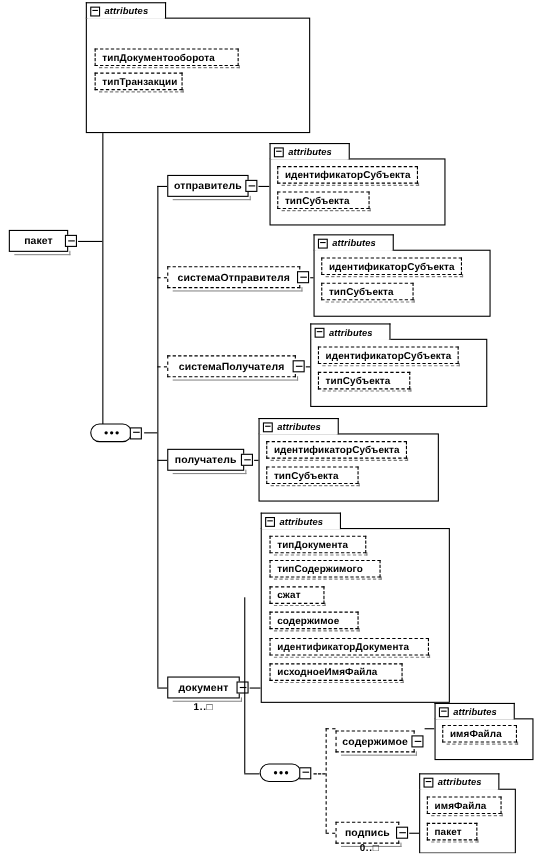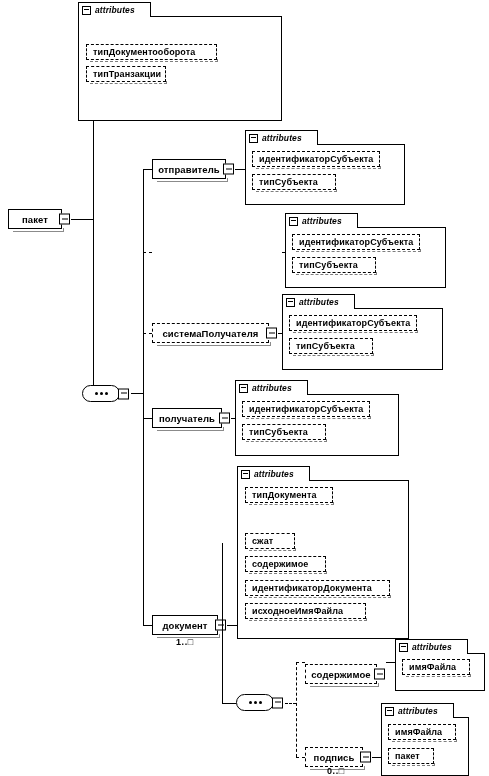--- a/index.html
+++ b/index.html
@@ -231,20 +231,24 @@
   </div>
   <div class="attrbox" style="left:245px; top:144px; width:160px; height:61px;"></div>
   <div class="tabmask" style="left:247px; top:143px; width:69px;"></div>
   <div class="attr" style="left:252px; top:151px; width:128px;">
     <span>идентификаторСубъекта</span>
   </div>
   <div class="attr" style="left:252px; top:174px; width:84px;">
     <span>типСубъекта</span>
   </div>
 
+  <div class="node opt" style="left:152px; top:242px; width:121px;">
+    <span>системаОтправителя</span>
+    <span class="handle"></span>
+  </div>
   <div class="line-h" style="left:282px; top:252px; width:10px;"></div>
 
   <div class="attrtab" style="left:285px; top:213px; width:73px;">
     <span class="minus"></span>
     <span>attributes</span>
   </div>
   <div class="attrbox" style="left:285px; top:227px; width:161px; height:61px;"></div>
   <div class="tabmask" style="left:287px; top:226px; width:69px;"></div>
   <div class="attr" style="left:292px; top:234px; width:128px;">
     <span>идентификаторСубъекта</span>
@@ -302,20 +306,23 @@
 
   <div class="attrtab" style="left:237px; top:466px; width:73px;">
     <span class="minus"></span>
     <span>attributes</span>
   </div>
   <div class="attrbox" style="left:237px; top:480px; width:172px; height:159px;"></div>
   <div class="tabmask" style="left:239px; top:479px; width:69px;"></div>
   <div class="attr" style="left:245px; top:487px; width:88px;">
     <span>типДокумента</span>
   </div>
+  <div class="attr" style="left:245px; top:509px; width:101px;">
+    <span>типСодержимого</span>
+  </div>
   <div class="attr" style="left:245px; top:533px; width:50px;">
     <span>сжат</span>
   </div>
   <div class="attr" style="left:245px; top:556px; width:81px;">
     <span>содержимое</span>
   </div>
   <div class="attr" style="left:245px; top:580px; width:145px;">
     <span>идентификаторДокумента</span>
   </div>
   <div class="attr" style="left:245px; top:603px; width:121px;">

